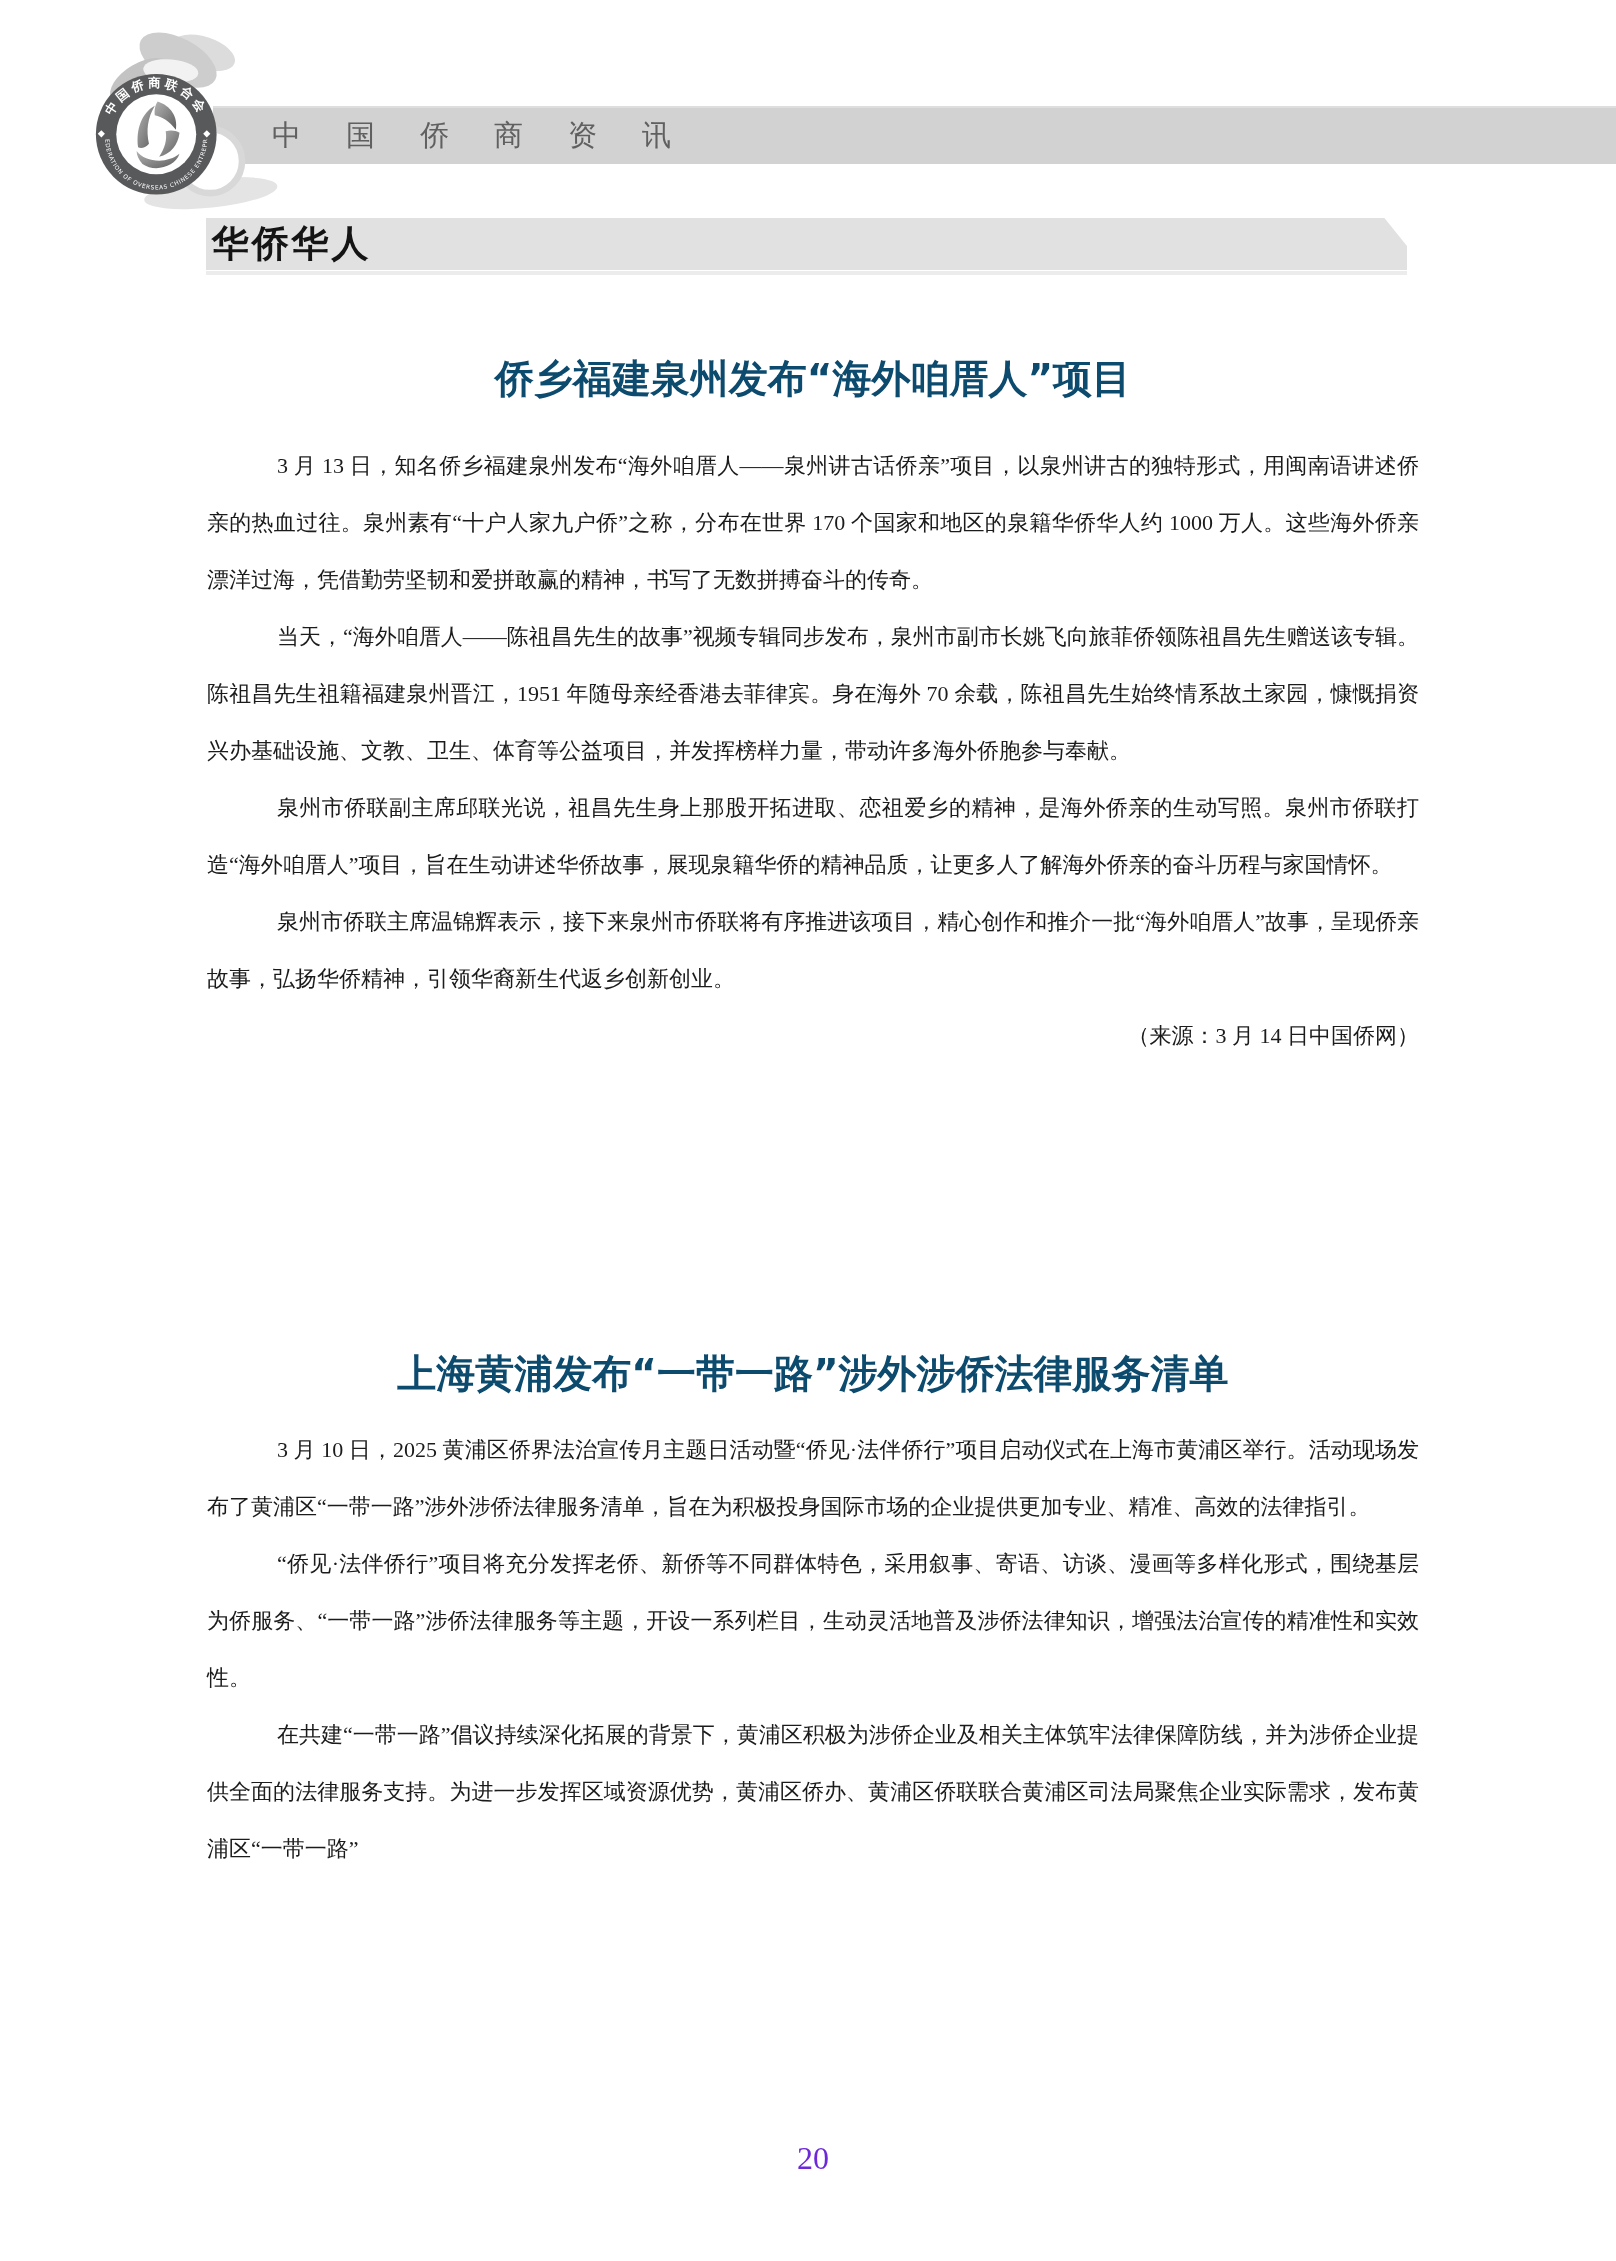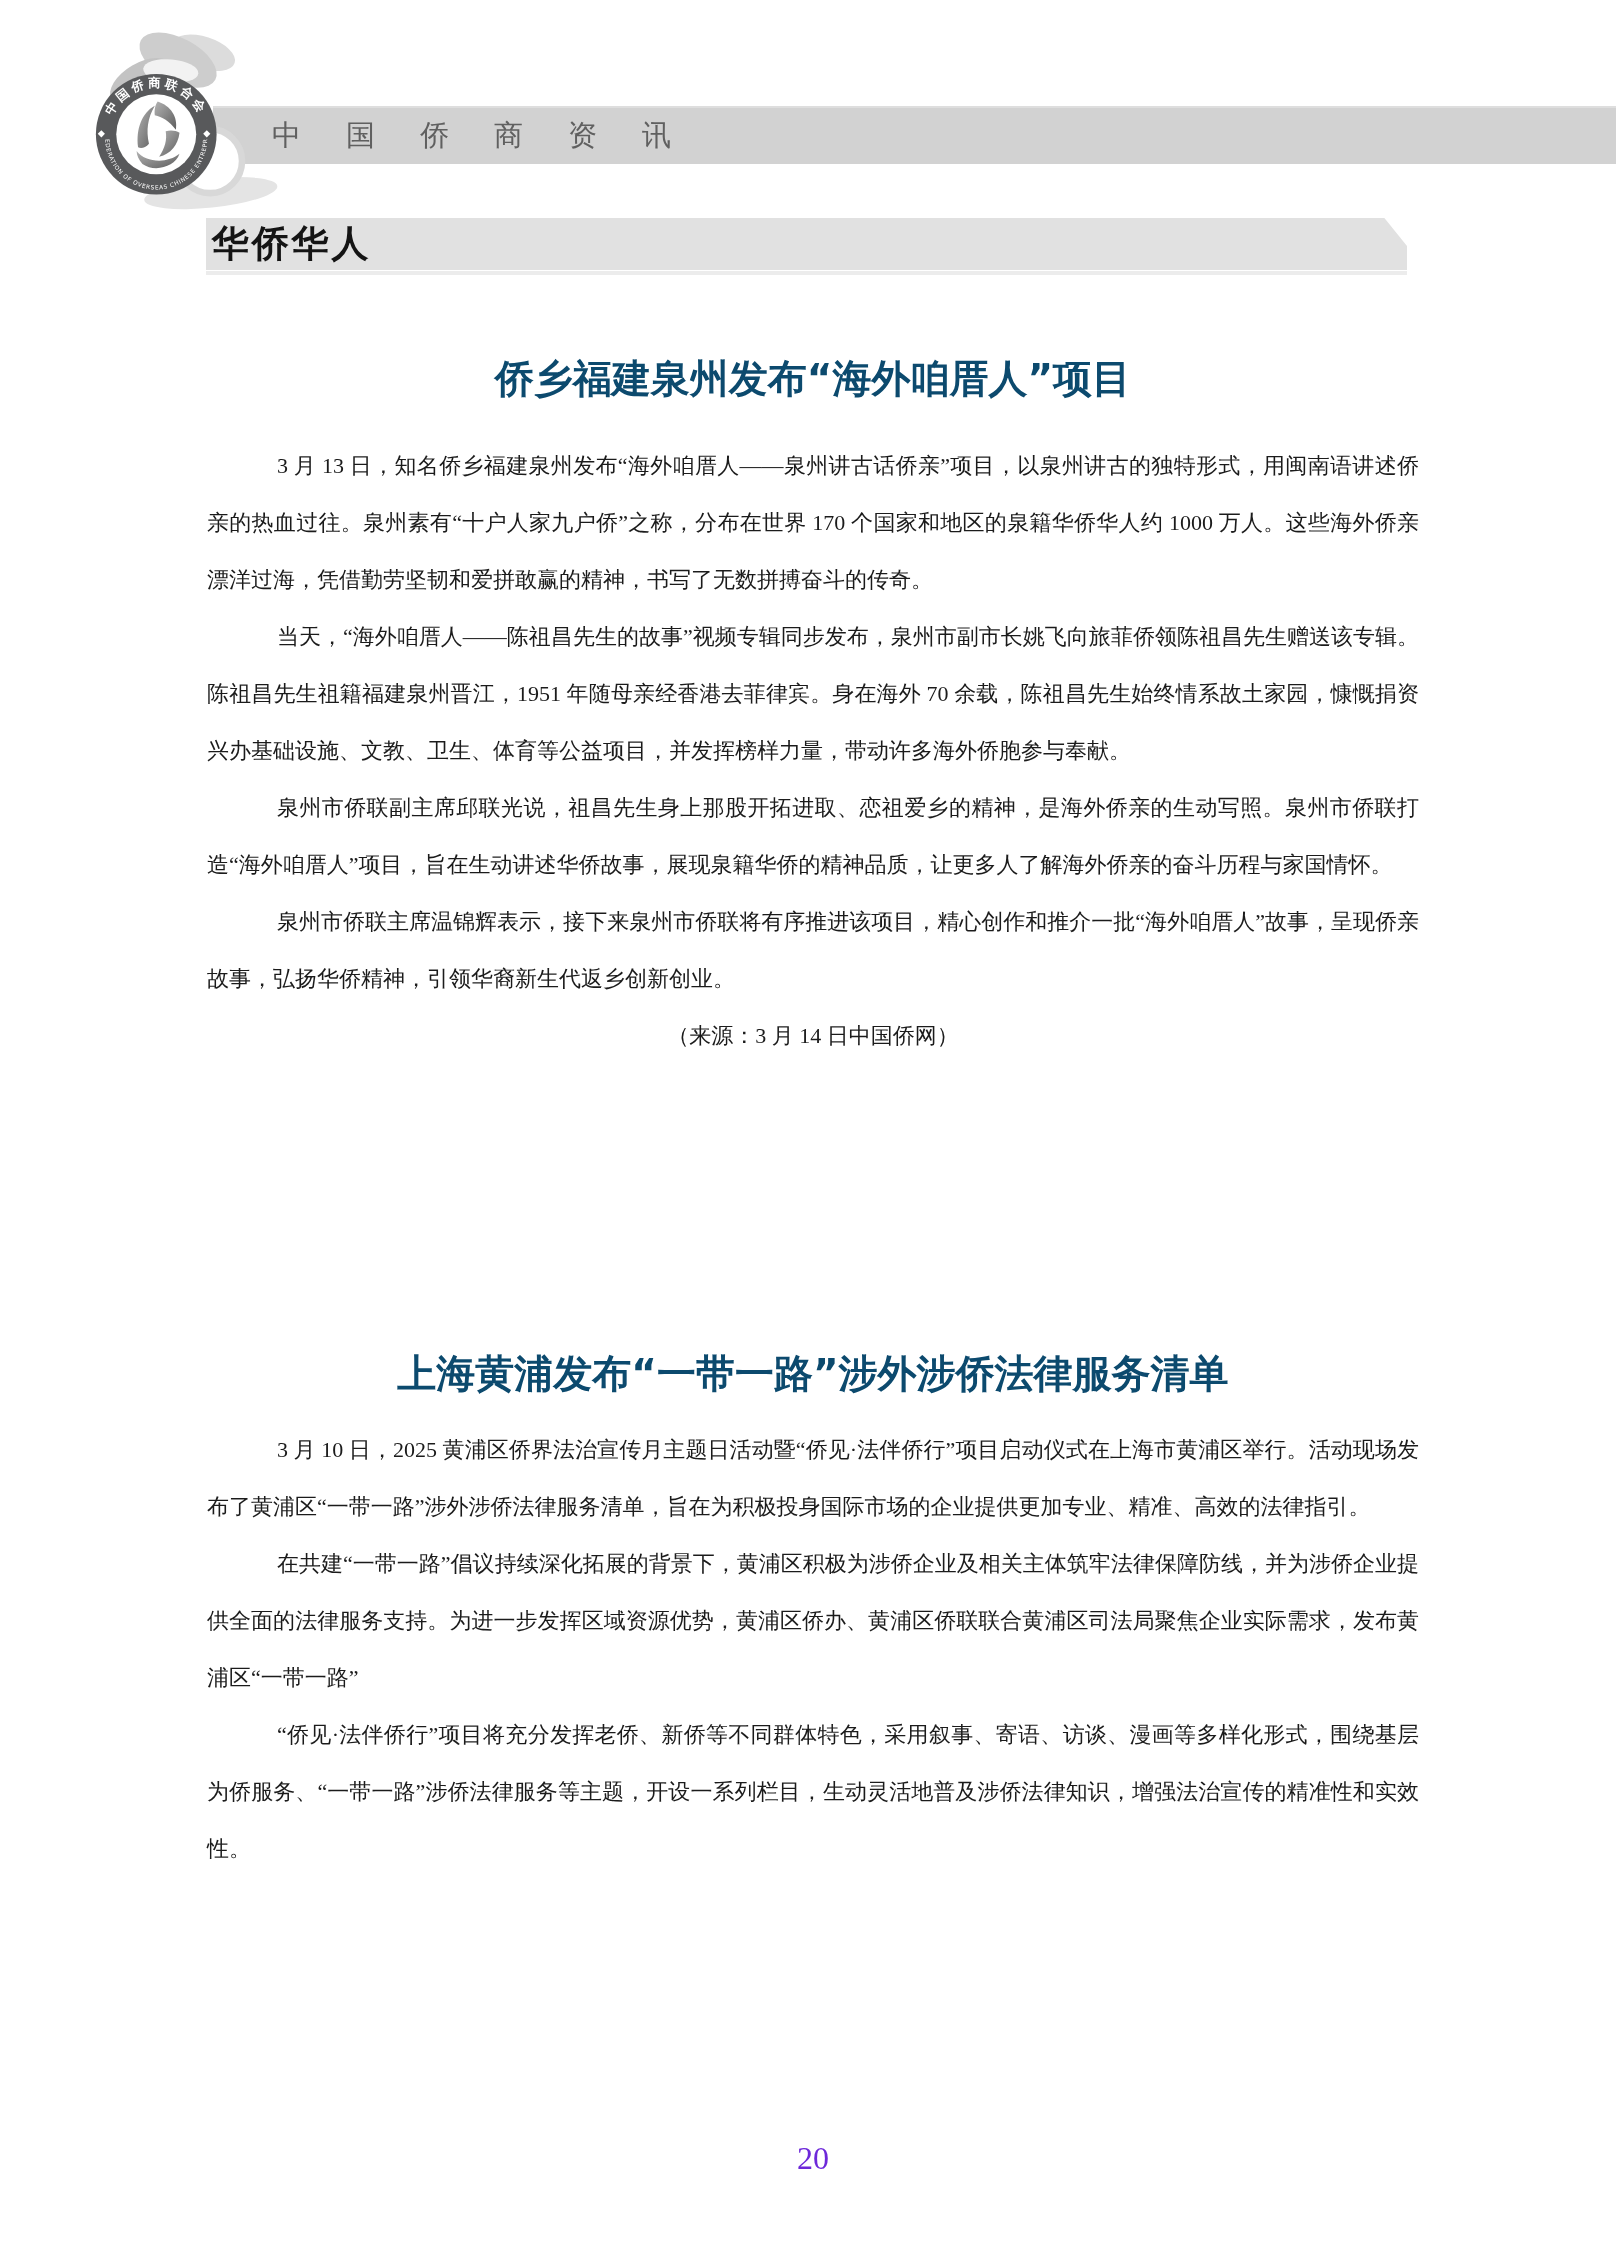--- a/index.html
+++ b/index.html
@@ -50,21 +50,21 @@
   .article-2 { top:1348px; }
   .article-title {
     font-family:"DejaVu Sans","Liberation Sans",sans-serif;
     font-size:39px; font-weight:bold; color:#0c4a6e;
     text-align:center; line-height:51px; margin:0;
   }
   .article-body { font-size:22px; line-height:57px; text-align:justify; }
   .article-1 .article-body { margin-top:33px; }
   .article-2 .article-body { margin-top:22px; }
   .article-body p { margin:0; text-indent:70px; }
-  .source-line { text-indent:0 !important; text-align:center; }
+  .source-line { text-indent:0 !important; text-align:right; }
 
   
   .page-number {
     position:absolute; left:207px; width:1212px; top:2140px;
     text-align:center; font-size:32px; color:#6d28d9;
   }
 </style>
 </head>
 <body>
 
@@ -129,21 +129,21 @@
       <p>泉州市侨联副主席邱联光说，祖昌先生身上那股开拓进取、恋祖爱乡的精神，是海外侨亲的生动写照。泉州市侨联打造“海外咱厝人”项目，旨在生动讲述华侨故事，展现泉籍华侨的精神品质，让更多人了解海外侨亲的奋斗历程与家国情怀。</p>
       <p>泉州市侨联主席温锦辉表示，接下来泉州市侨联将有序推进该项目，精心创作和推介一批“海外咱厝人”故事，呈现侨亲故事，弘扬华侨精神，引领华裔新生代返乡创新创业。</p>
       <p class="source-line">（来源：3 月 14 日中国侨网）</p>
     </div>
   </div>
 
   <div class="article article-2">
     <h2 class="article-title">上海黄浦发布“一带一路”涉外涉侨法律服务清单</h2>
     <div class="article-body">
       <p>3 月 10 日，2025 黄浦区侨界法治宣传月主题日活动暨“侨见·法伴侨行”项目启动仪式在上海市黄浦区举行。活动现场发布了黄浦区“一带一路”涉外涉侨法律服务清单，旨在为积极投身国际市场的企业提供更加专业、精准、高效的法律指引。</p>
+      <p>“侨见·法伴侨行”项目将充分发挥老侨、新侨等不同群体特色，采用叙事、寄语、访谈、漫画等多样化形式，围绕基层为侨服务、“一带一路”涉侨法律服务等主题，开设一系列栏目，生动灵活地普及涉侨法律知识，增强法治宣传的精准性和实效性。</p>
       <p>在共建“一带一路”倡议持续深化拓展的背景下，黄浦区积极为涉侨企业及相关主体筑牢法律保障防线，并为涉侨企业提供全面的法律服务支持。为进一步发挥区域资源优势，黄浦区侨办、黄浦区侨联联合黄浦区司法局聚焦企业实际需求，发布黄浦区“一带一路”</p>
-      <p>“侨见·法伴侨行”项目将充分发挥老侨、新侨等不同群体特色，采用叙事、寄语、访谈、漫画等多样化形式，围绕基层为侨服务、“一带一路”涉侨法律服务等主题，开设一系列栏目，生动灵活地普及涉侨法律知识，增强法治宣传的精准性和实效性。</p>
     </div>
   </div>
 
   <div class="page-number">20</div>
 
 </div>
 
 
 </body></html>

